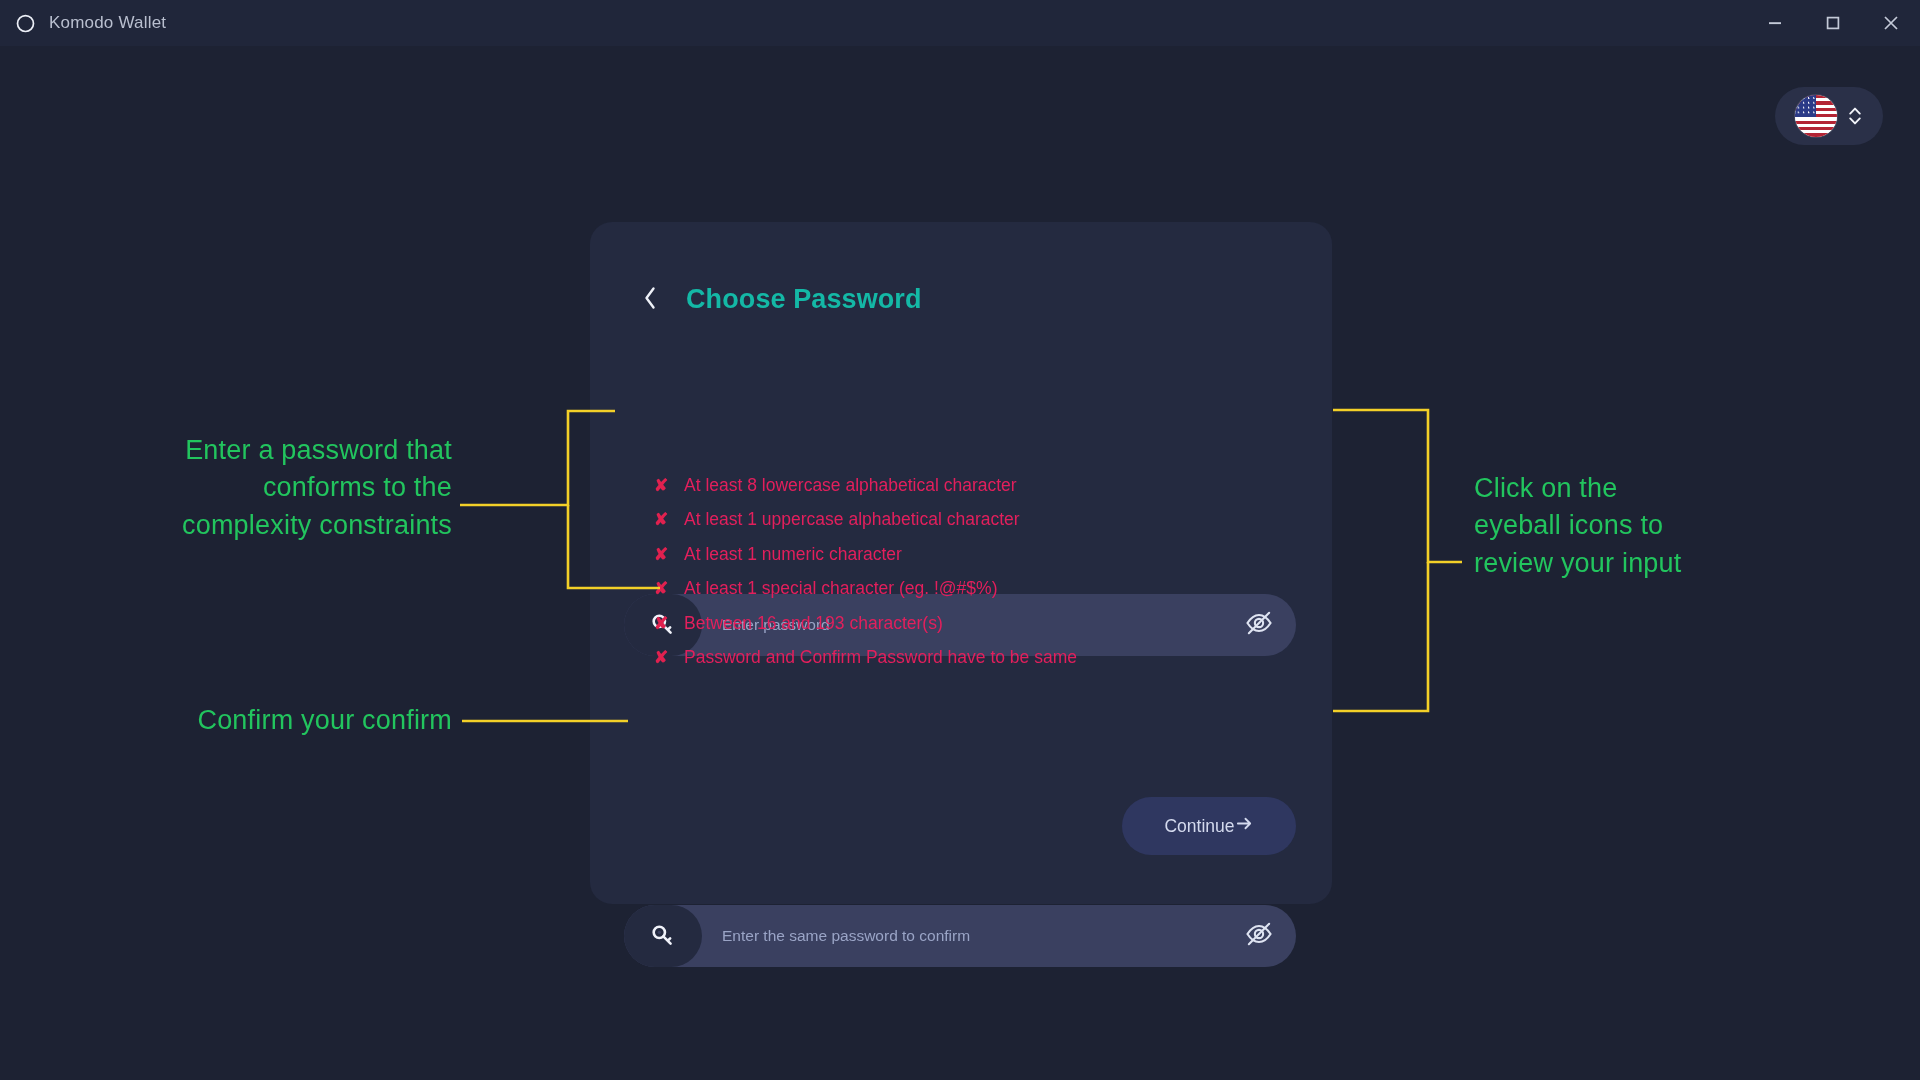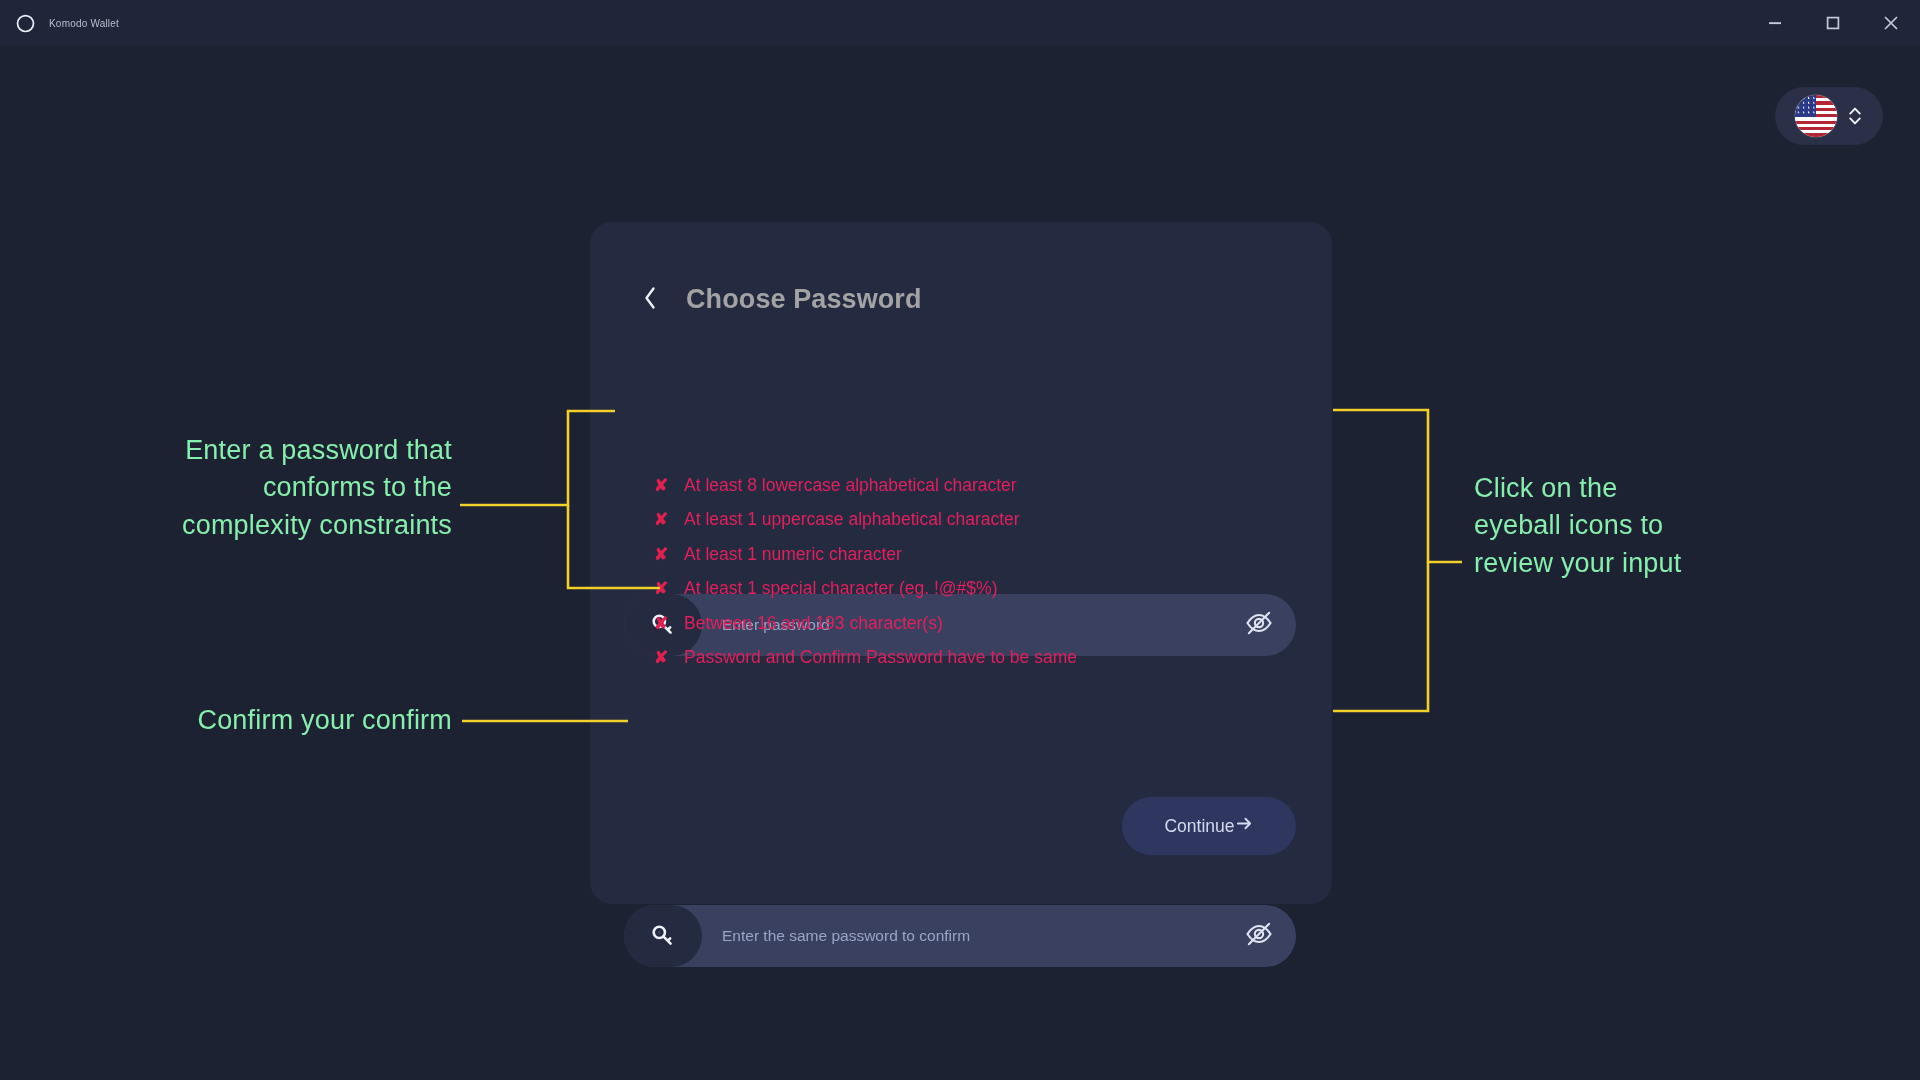--- a/index.html
+++ b/index.html
@@ -11,21 +11,21 @@
   }
   #root { position: relative; width: 1920px; height: 1080px; background: #1d2233; }
 
   
   .titlebar {
     position: absolute; top: 0; left: 0; width: 1920px; height: 46px;
     background: #20263a; display: flex; align-items: center;
   }
   .tb-logo { margin-left: 15px; width: 20px; height: 20px; display: flex;
              align-items: center; justify-content: center; }
-  .tb-title { margin-left: 14px; font-size: 10px; color: #b9bfcf; letter-spacing: .2px; }
+  .tb-title { margin-left: 14px; font-size: 17px; color: #b9bfcf; letter-spacing: .2px; }
   .tb-controls { margin-left: auto; display: flex; align-items: center; height: 46px; }
   .tb-btn { width: 58px; height: 46px; display: flex; align-items: center;
             justify-content: center; color: #c4cad8; }
   .tb-btn svg { display: block; }
 
   
   .lang-pill {
     position: absolute; top: 87px; left: 1775px;
     width: 108px; height: 58px; border-radius: 29px;
     background: #2a3048; display: flex; align-items: center;
@@ -48,21 +48,21 @@
                  justify-content: center; color: #f2f4fa; gap: 2px; }
 
   
   .card {
     position: absolute; left: 590px; top: 222px; width: 742px; height: 682px;
     background: #242a40; border-radius: 22px;
   }
   .card-header { position: absolute; left: 52px; top: 62px; display: flex;
                  align-items: center; gap: 28px; }
   .back-chevron { color: #eef1f8; display: flex; align-items: center; }
-  .card-title { font-size: 27px; font-weight: bold; color: #a3a3a3; letter-spacing: .1px; }
+  .card-title { font-size: 27px; font-weight: bold; color: #14b8a6; letter-spacing: .1px; }
 
   
   .field {
     position: absolute; left: 34px; width: 672px; height: 62px;
     background: #3a4060; border-radius: 31px; display: flex; align-items: center;
   }
   .field.pw { top: 372px; }
   .field.confirm { top: 683px; }
   .key-badge {
     width: 78px; height: 62px; border-radius: 31px; background: #242a40;
@@ -87,21 +87,21 @@
 
   
   .continue-btn {
     position: absolute; left: 1122px; top: 797px; width: 174px; height: 58px;
     border-radius: 29px; background: #2f3760; border: none;
     display: flex; align-items: center; justify-content: center; 
     color: #d4daee; font-family: "Liberation Sans", sans-serif; font-size: 17.5px;
   }
 
   
-  .anno { position: absolute; color: #86efac; font-size: 27px; line-height: 1.38;
+  .anno { position: absolute; color: #22c55e; font-size: 27px; line-height: 1.38;
           white-space: pre-line; letter-spacing: .2px; }
   .anno-left-top   { left: 80px; top: 432px; width: 372px; text-align: right; }
   .anno-left-bot   { left: 70px; top: 702px; width: 382px; text-align: right; }
   .anno-right      { left: 1474px; top: 470px; width: 310px; text-align: left; }
 
   .leaders { position: absolute; left: 0; top: 0; width: 1920px; height: 1080px;
              pointer-events: none; }
 </style>
 </head>
 <body>

